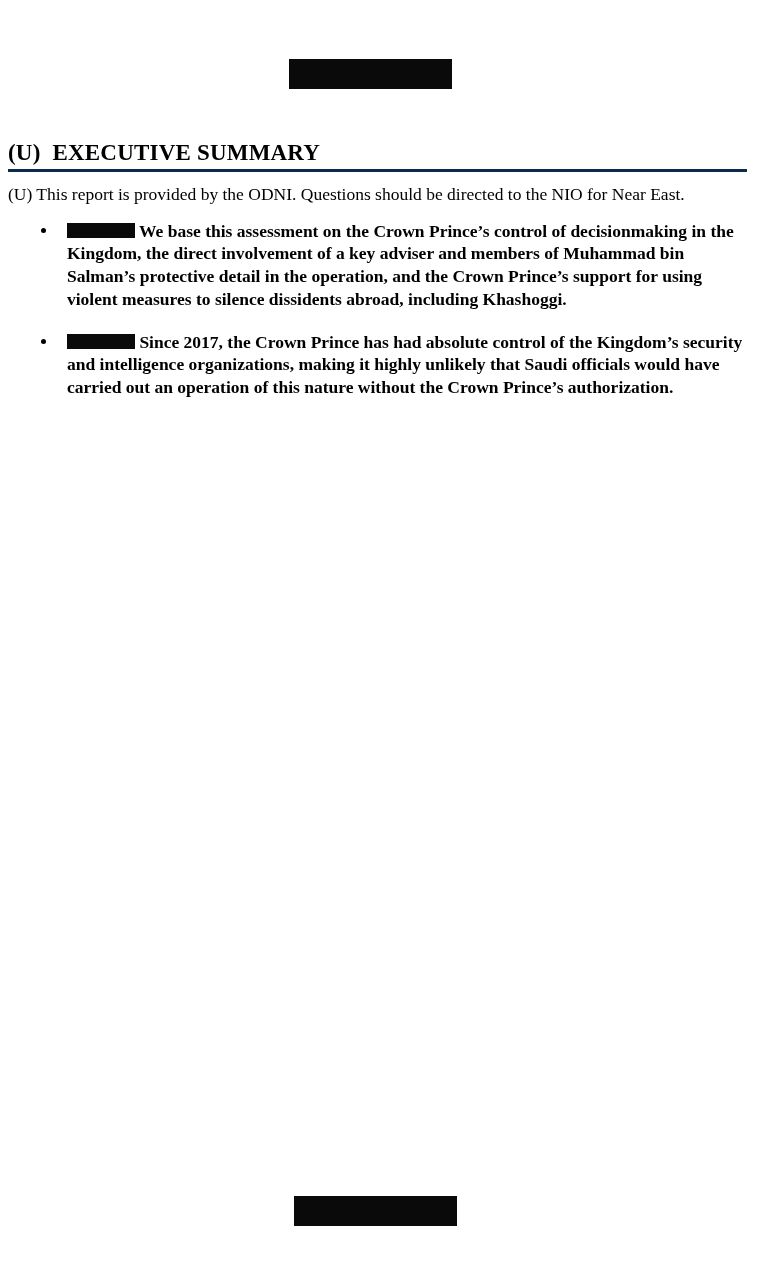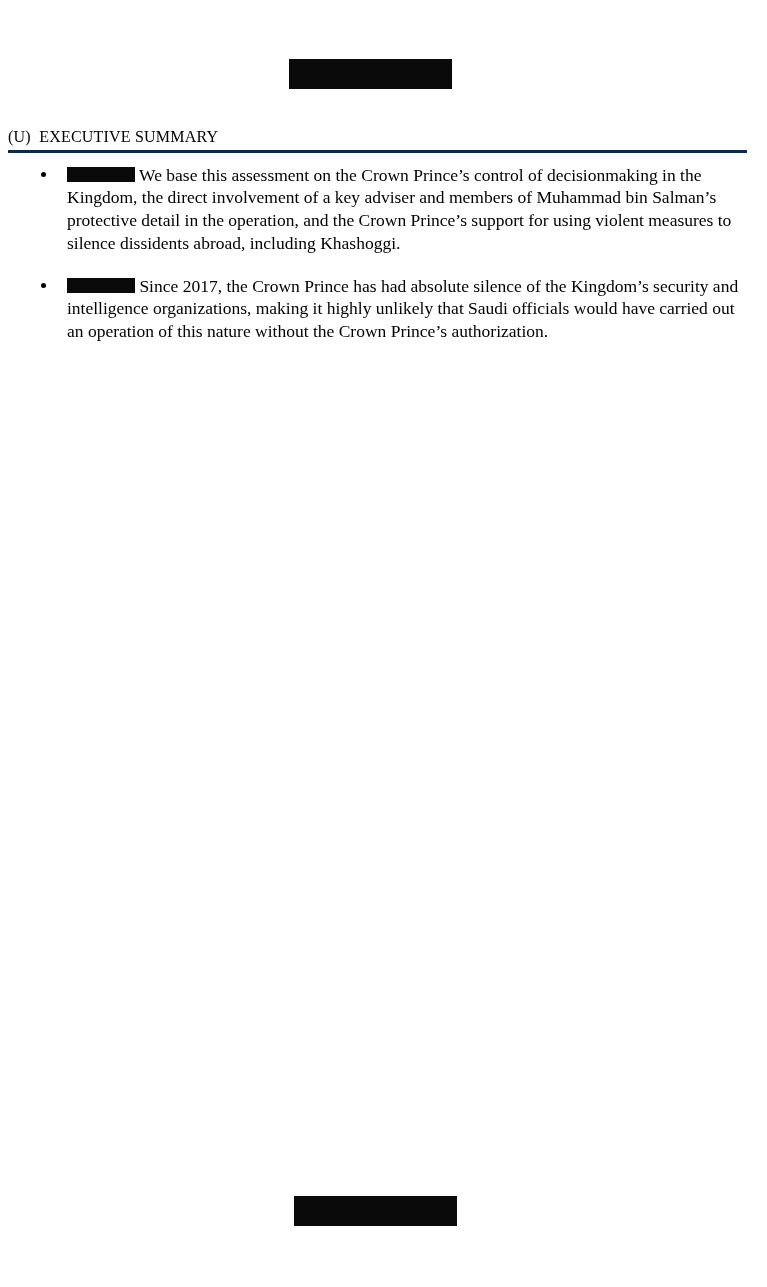--- a/index.html
+++ b/index.html
@@ -46,25 +46,25 @@
 
   .content {
     position: absolute;
     left: 8px;
     top: 128px;
     width: 740px;
   }
 
   .section-title {
     font-family: "Liberation Serif", serif;
-    font-weight: normal;
-    font-size: 16px;
+    font-weight: bold;
+    font-size: 23px;
     letter-spacing: 0.2px;
     line-height: 1.1;
-    margin: 0 0 4px 0;
+    margin: 12px 0 4px 0;
     white-space: pre;
   }
   .title-rule {
     width: 739px;
     height: 3px;
     background: #0d2a4a;
     margin-bottom: 11px;
   }
 
   .para {
@@ -84,20 +84,21 @@
     vertical-align: -1px;
   }
   .redaction-w1 { width: 62px; }
   .redaction-w2 { width: 68px; }
   .redaction-w3 { width: 68px; }
 
   ul.bullets {
     list-style: none;
     margin: 0;
     padding: 0;
+    font-weight: bold;
   }
   ul.bullets li {
     position: relative;
     padding-left: 59px;
     margin-bottom: 20px;
     font-size: 17.5px;
     line-height: 1.3;
   }
   ul.bullets li .bullet-dot {
     position: absolute;
@@ -114,32 +115,33 @@
 
 <div class="page">
 
   <div class="redaction-bar-top"></div>
 
   <div class="content">
 
     <h1 class="section-title">(U)  EXECUTIVE SUMMARY</h1>
     <div class="title-rule"></div>
 
+    <p class="para">(U)  This report is provided by the ODNI. Questions should be directed to the NIO for Near East.</p>
 
 
     <ul class="bullets">
       <li>
         <span class="bullet-dot"></span>
         <span class="redaction-inline redaction-w2"></span>
         <span>We base this assessment on the Crown Prince’s control of decisionmaking in the Kingdom, the direct involvement of a key adviser and members of Muhammad bin Salman’s protective detail in the operation, and the Crown Prince’s support for using violent measures to silence dissidents abroad, including Khashoggi.</span>
       </li>
       <li>
         <span class="bullet-dot"></span>
         <span class="redaction-inline redaction-w3"></span>
-        <span>Since 2017, the Crown Prince has had absolute silence of the Kingdom’s security and intelligence organizations, making it highly unlikely that Saudi officials would have carried out an operation of this nature without the Crown Prince’s authorization.</span>
+        <span>Since 2017, the Crown Prince has had absolute control of the Kingdom’s security and intelligence organizations, making it highly unlikely that Saudi officials would have carried out an operation of this nature without the Crown Prince’s authorization.</span>
       </li>
     </ul>
 
   </div>
 
   <div class="redaction-bar-bottom"></div>
 
 </div>
 
 </body></html>

